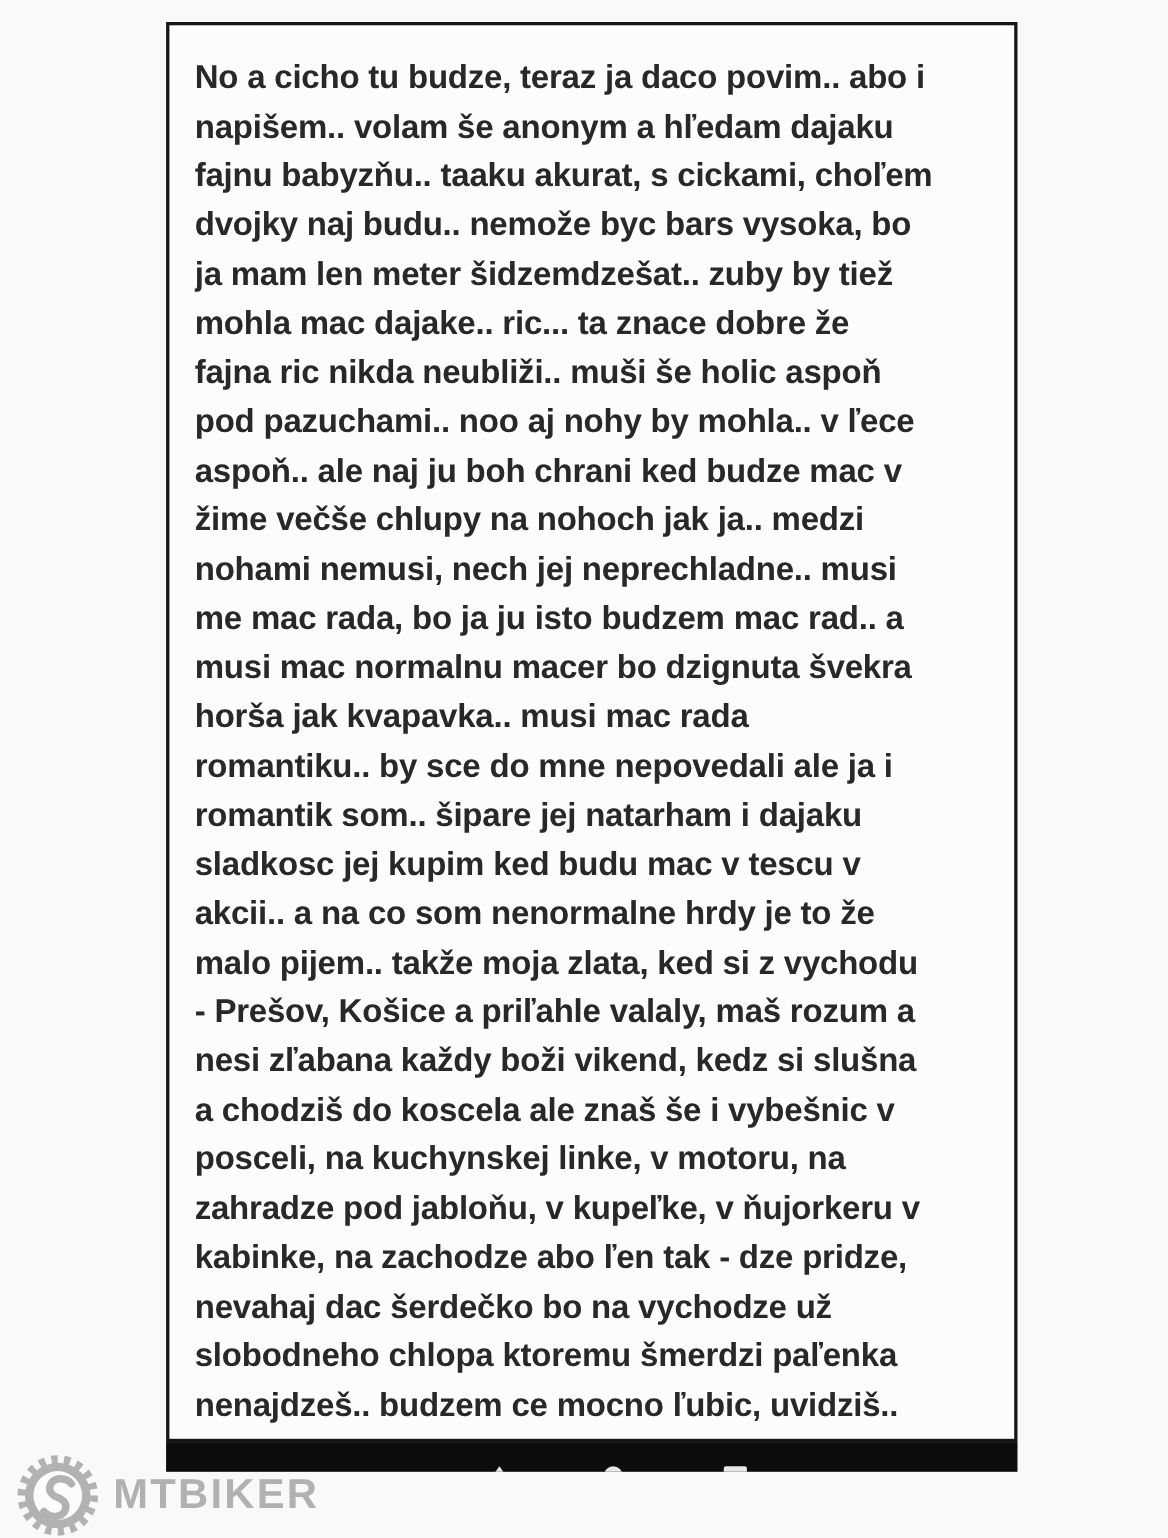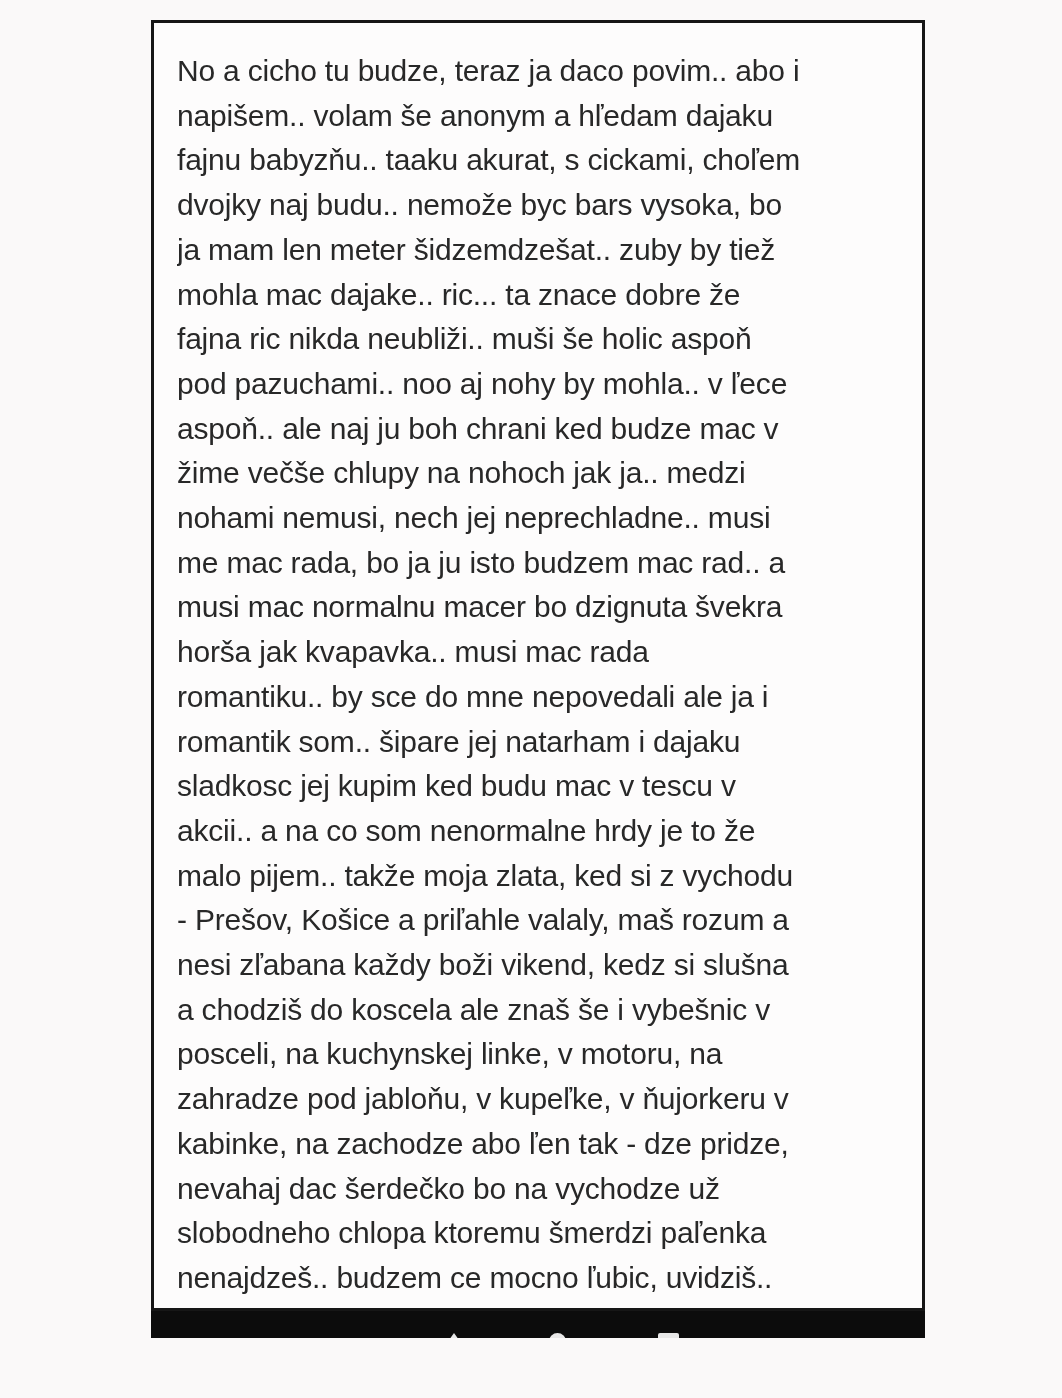--- a/index.html
+++ b/index.html
@@ -17,20 +17,21 @@
   .post-card {
     position: absolute;
     left: 151px;
     top: 20px;
     width: 774px;
     height: 1291px;
     box-sizing: border-box;
     background: #fdfcfc;
     border: 3px solid #161616;
     overflow: hidden;
+    font-weight: bold;
   }
 
   .post-text {
     position: absolute;
     left: 23px;
     top: 26px;
     width: 730px;
     font-size: 30px;
     line-height: 44.7px;
     letter-spacing: -0.2px;
@@ -125,14 +126,27 @@
 slobodneho chlopa ktoremu šmerdzi paľenka
 nenajdzeš.. budzem ce mocno ľubic, uvidziš..</div>
   </div>
 
   <div class="navbar">
     <div class="nav-tip tri"></div>
     <div class="nav-tip circ"></div>
     <div class="nav-tip sq"></div>
   </div>
 
+  <div class="watermark">
+    <svg class="gear" viewBox="0 0 80 80" xmlns="http://www.w3.org/2000/svg">
+
+      <circle cx="40" cy="40" r="33" fill="none" stroke="#b3b2b2" stroke-width="10" stroke-dasharray="5.75 5.75"></circle>
+
+      <circle cx="40" cy="40" r="31" fill="#b3b2b2"></circle>
+
+      <circle cx="40" cy="40" r="23" fill="#fdfcfc"></circle>
+
+      <path d="M 53 29 C 47 22 36 23 33 30 C 30 37 37 41 40 42 C 43 43 50 47 47 54 C 44 61 33 62 27 55" fill="none" stroke="#b3b2b2" stroke-width="7" stroke-linecap="round"></path>
+    </svg>
+    <span class="label">MTBIKER</span>
+  </div>
 
 </div>
 
 </body></html>

